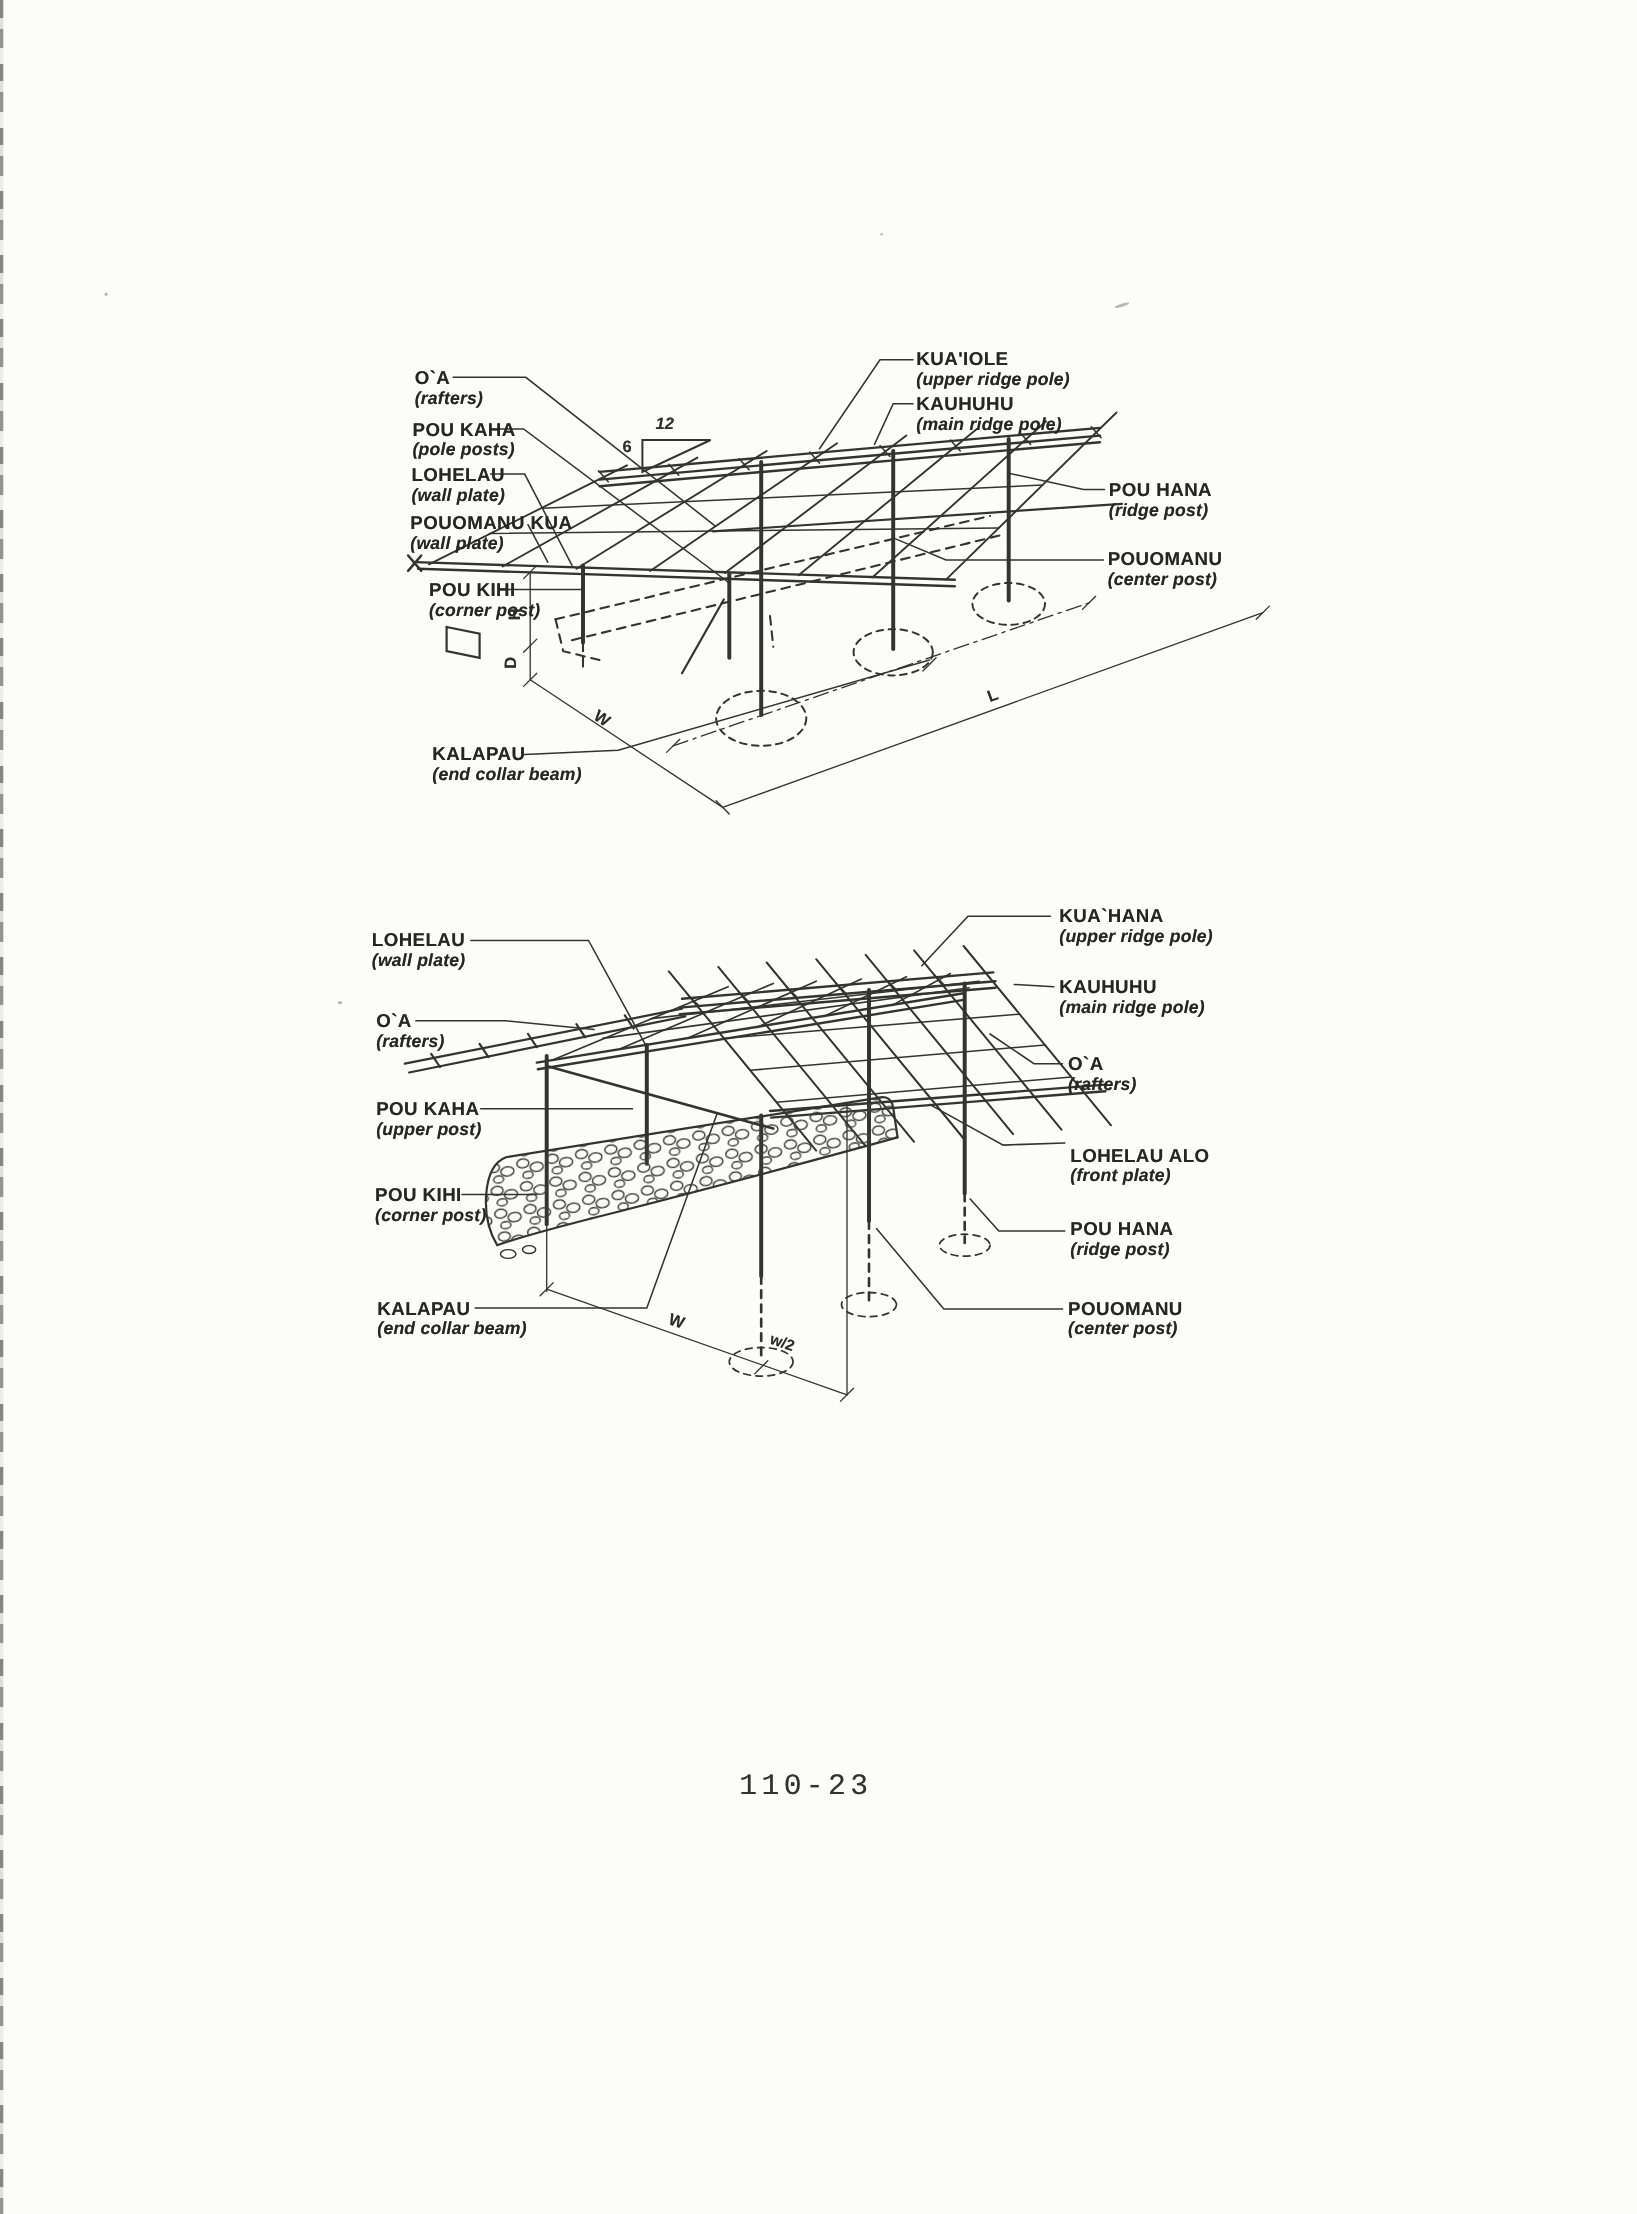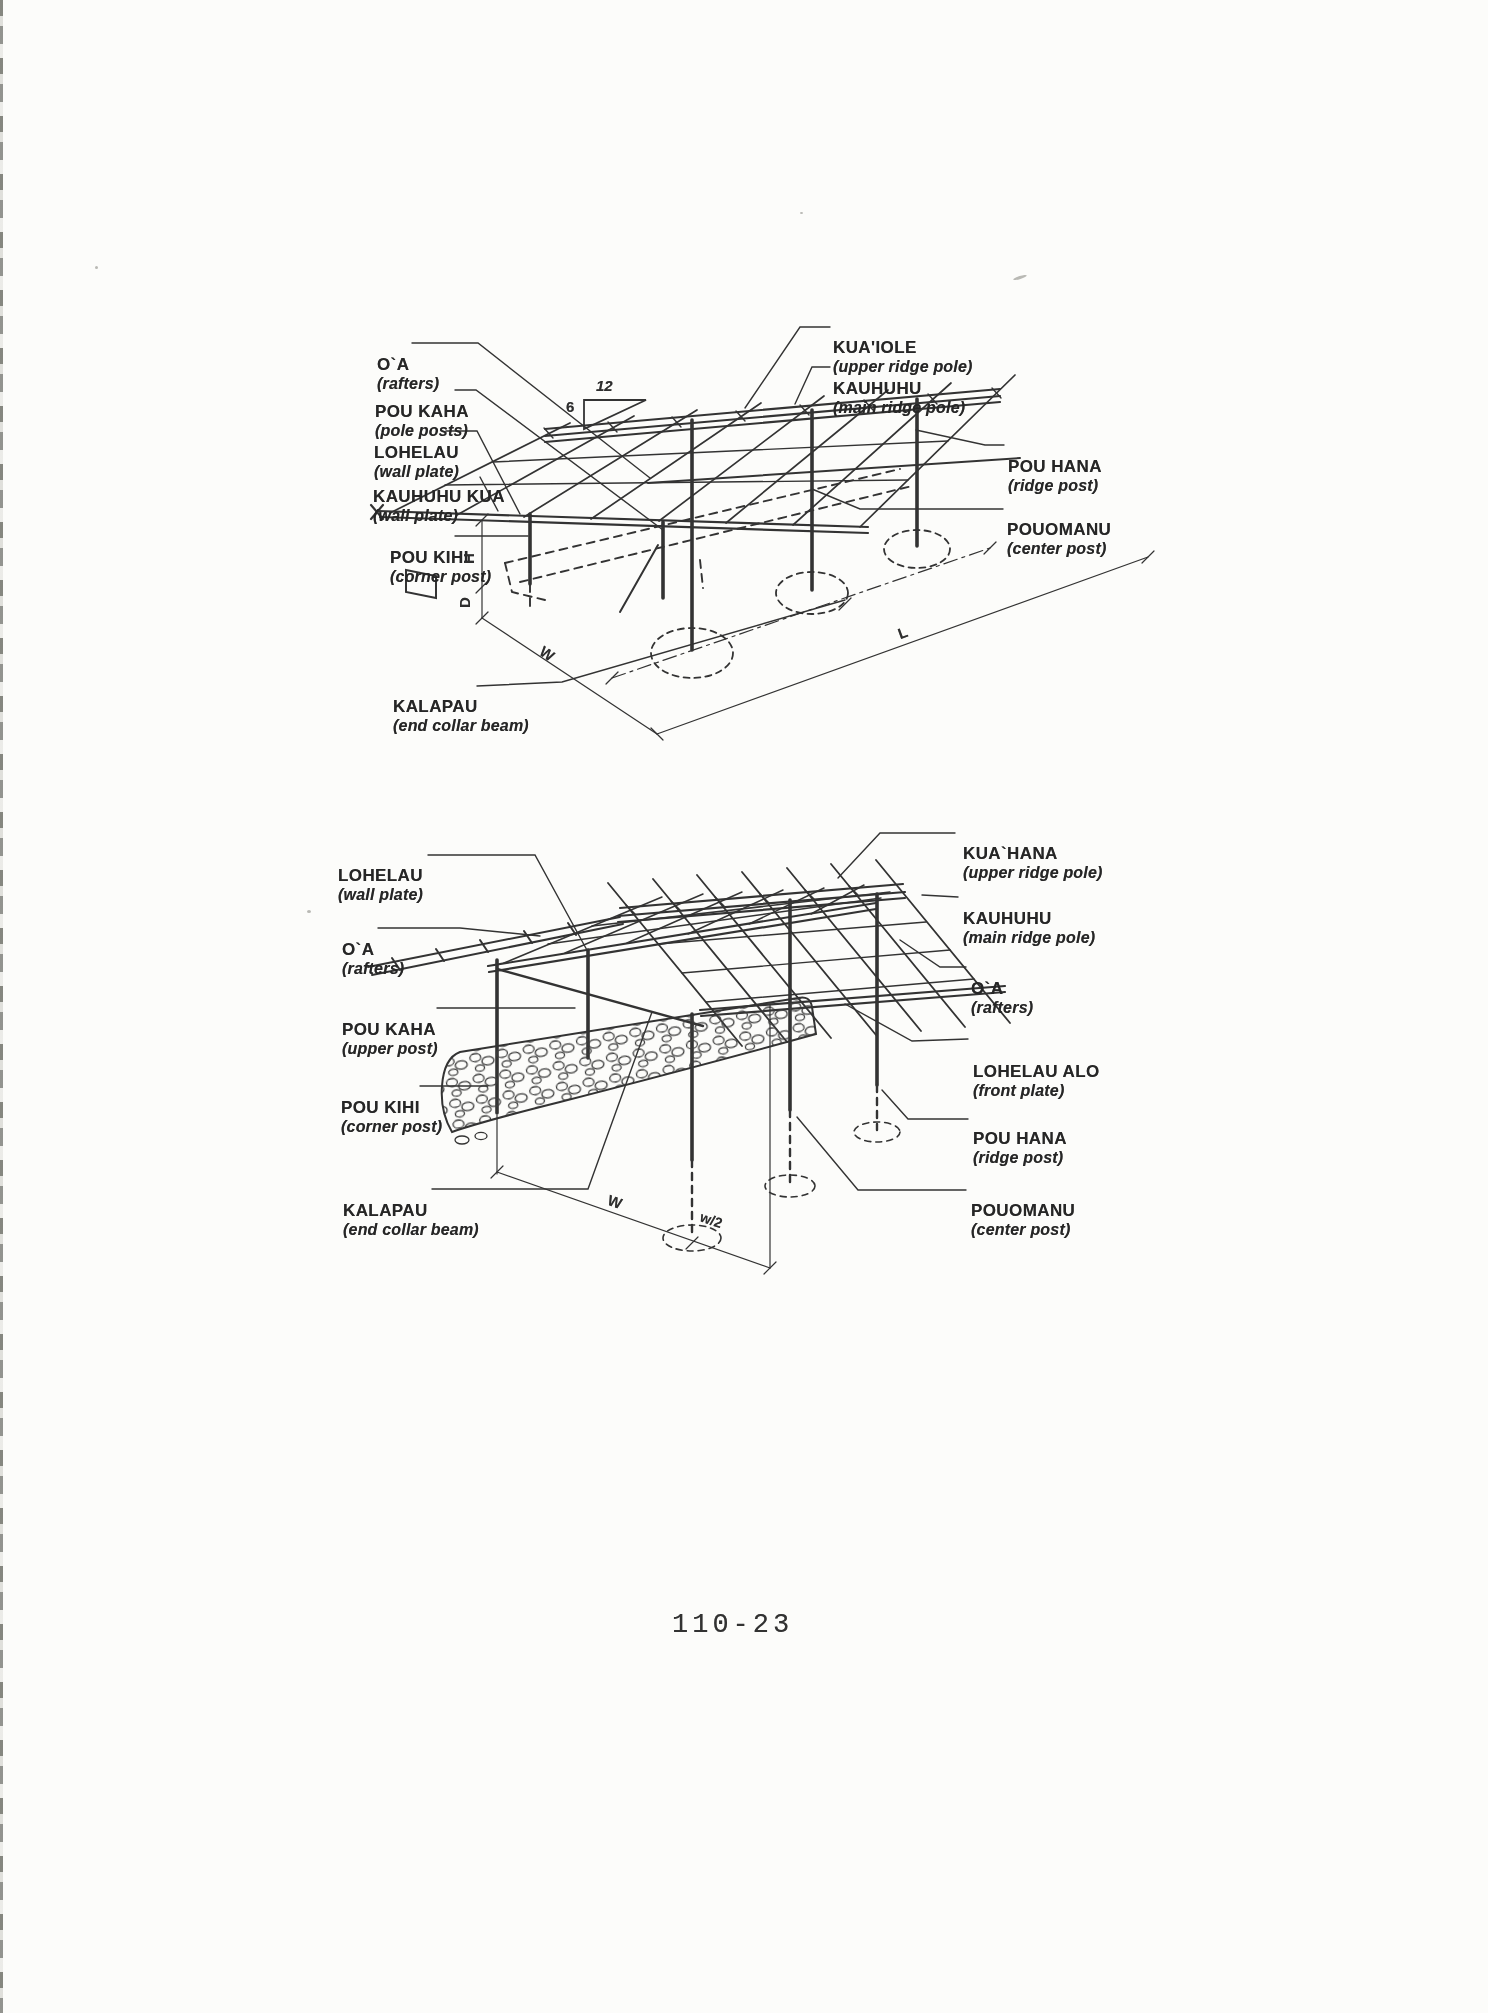--- a/index.html
+++ b/index.html
@@ -9,21 +9,21 @@
     font-family:"Liberation Sans",sans-serif;
   }
   .scan-edge{
     position:absolute;left:0;top:0;width:3px;height:2013px;
     background:repeating-linear-gradient(180deg,
       rgba(70,72,62,.65) 0 16px, rgba(140,140,128,.25) 16px 26px,
       rgba(60,62,55,.55) 26px 44px, rgba(160,160,150,.18) 44px 58px);
   }
   .speck{position:absolute;background:#b9b9b4;border-radius:50%;}
   svg{position:absolute;left:0;}
-  .lbl{position:absolute;color:#262626;text-shadow:0 0 .6px rgba(40,40,40,.55);margin-top:21px;}
+  .lbl{position:absolute;color:#262626;text-shadow:0 0 .6px rgba(40,40,40,.55);}
   .lbl .t{font-size:17px;font-weight:bold;letter-spacing:.4px;line-height:20px;white-space:nowrap;}
   .lbl .g{font-size:16px;font-weight:bold;font-style:italic;line-height:18px;white-space:nowrap;letter-spacing:.2px;}
   .dim{
     position:absolute;color:#2e2e2e;font-size:15px;font-weight:bold;
     text-shadow:0 0 .5px rgba(40,40,40,.5);white-space:nowrap;
   }
   .pagenum{
     position:absolute;left:672px;top:1610px;
     font-family:"Liberation Mono","DejaVu Sans Mono",monospace;
     font-size:27px;color:#323232;letter-spacing:4px;
@@ -273,21 +273,21 @@
     </div>
     <div class="lbl" style="left:375px;top:381px;">
       <div class="t">POU KAHA</div>
       <div class="g">(pole posts)</div>
     </div>
     <div class="lbl" style="left:374px;top:422px;">
       <div class="t">LOHELAU</div>
       <div class="g">(wall plate)</div>
     </div>
     <div class="lbl" style="left:373px;top:466px;">
-      <div class="t">KAUHUHU KUA</div>
+      <div class="t">POUOMANU KUA</div>
       <div class="g">(wall plate)</div>
     </div>
     <div class="lbl" style="left:390px;top:527px;">
       <div class="t">POU KIHI</div>
       <div class="g">(corner post)</div>
     </div>
     <div class="lbl" style="left:393px;top:676px;">
       <div class="t">KALAPAU</div>
       <div class="g">(end collar beam)</div>
     </div>

